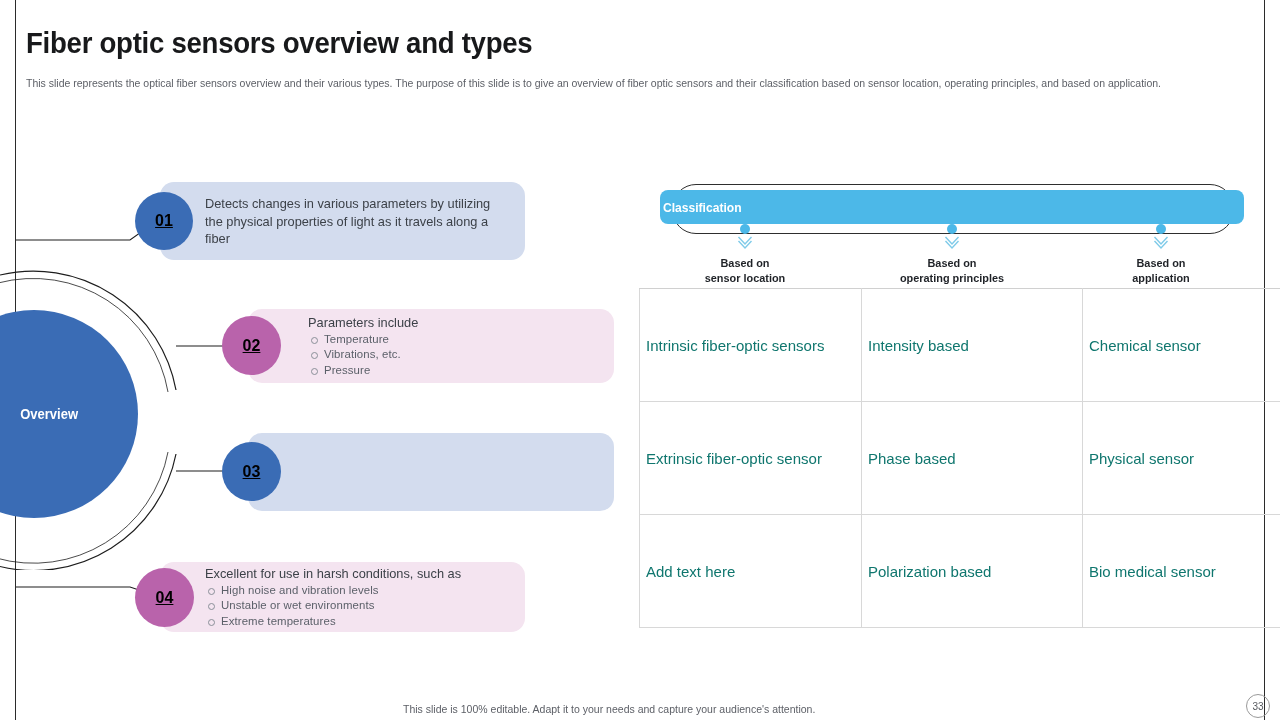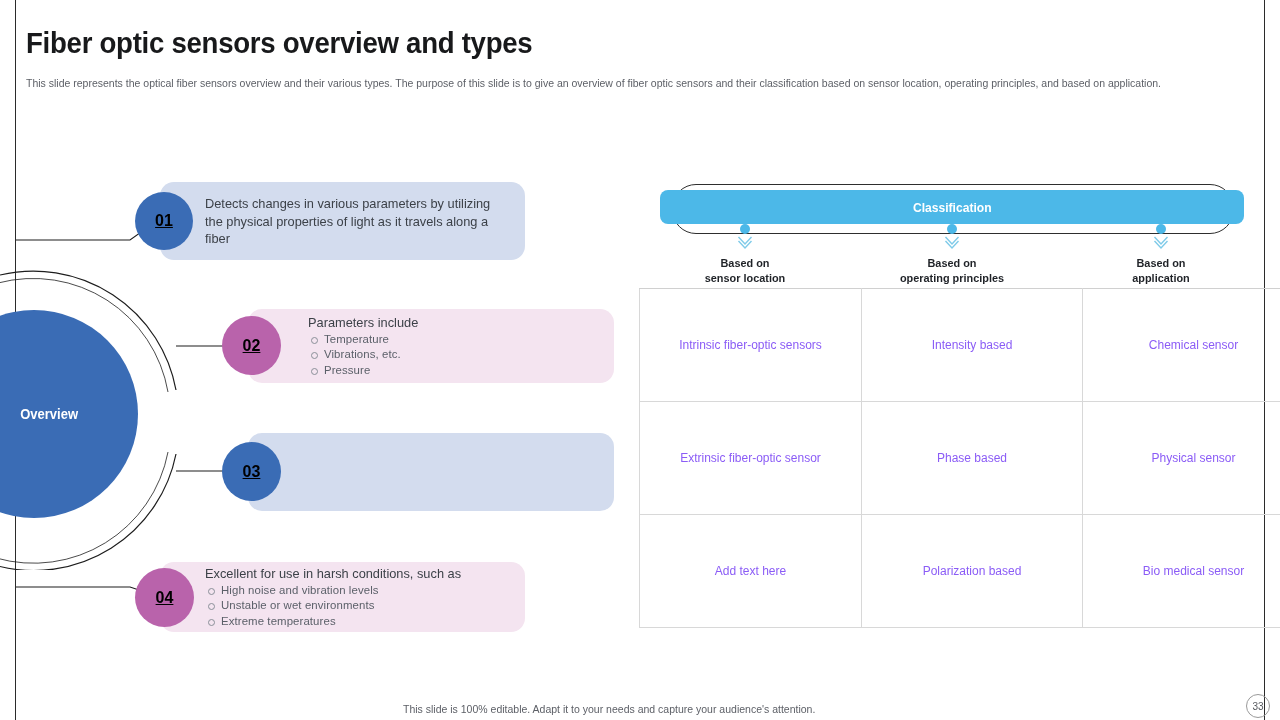--- a/index.html
+++ b/index.html
@@ -80,40 +80,40 @@
   .num-circle.pink{background:#b963ab;}
 
   
   .class-outline{
     position:absolute;left:672px;top:184px;width:560px;height:48px;
     border:1px solid #2e2e2e;border-radius:24px;z-index:1;
   }
   .class-banner{
     position:absolute;left:660px;top:190px;width:584px;height:34px;
     background:#4cb8e8;border-radius:8px;z-index:2;
-    display:flex;align-items:center;justify-content:center;
+    display:flex;align-items:center;justify-content:flex-start;
   }
   .class-banner span{
     color:#ffffff;font-size:13px;font-weight:bold;transform:scaleX(0.93);
   }
   .marker{position:absolute;z-index:3;width:18px;height:28px;}
   .col-head{
     position:absolute;text-align:center;font-size:11.6px;font-weight:bold;
     color:#1f2227;line-height:14.5px;transform:scaleX(0.94);
     z-index:3;
   }
 
   table.class-table{
     position:absolute;left:639px;top:288px;
     width:626px;border-collapse:collapse;table-layout:fixed;
   }
   table.class-table td{
     border:1px solid #d8d8d8;
-    height:112px;text-align:center;vertical-align:middle;
-    font-size:12px;color:#8b5cf6;
+    height:112px;text-align:left;vertical-align:middle;
+    font-size:15px;color:#0f766e;
     padding:0 6px;
   }
   table.class-table tr:first-child td{border-top:1px solid #d0d0d0;}
 
   
   .footer-note{
     position:absolute;left:403px;top:703px;
     font-size:10.5px;color:#5c5f66;
   }
   .page-badge{

